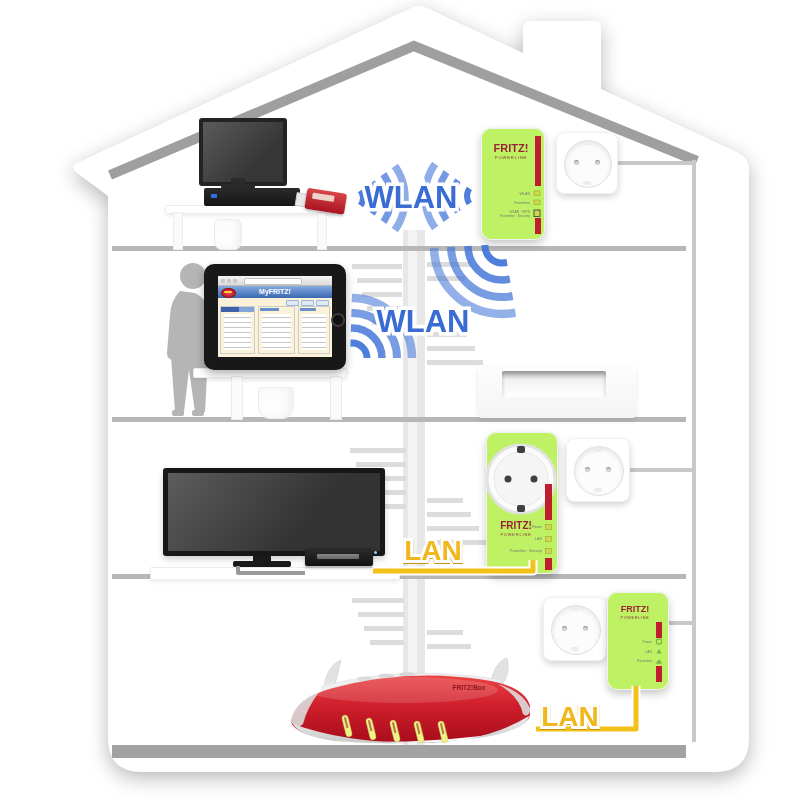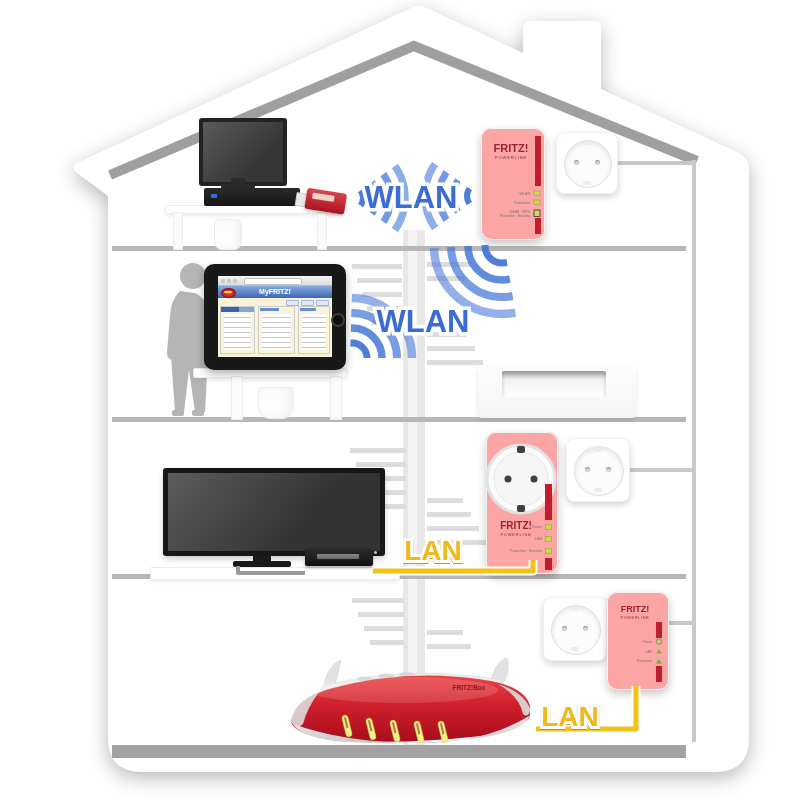--- a/index.html
+++ b/index.html
@@ -69,21 +69,21 @@
   
   .socket{position:absolute;background:#fff;border-radius:9px;box-shadow:0 3px 7px rgba(0,0,0,.18), inset 0 0 0 1px #f0f0f0;}
   .socket .ring{position:absolute;border-radius:50%;background:#fcfcfc;border:1px solid #e0e0e0;box-shadow:inset 0 2px 5px rgba(0,0,0,.10);}
   .socket .hole{position:absolute;width:5px;height:5px;border-radius:50%;background:#d4d4d4;box-shadow:inset 0 1px 1px rgba(0,0,0,.35);}
   .socket .notch{position:absolute;width:8px;height:4px;background:#ececec;border-radius:2px;}
   #socket-top{left:556px;top:132px;width:62px;height:62px;}
   #socket-f3{left:566px;top:438px;width:64px;height:64px;}
   #socket-f4{left:543px;top:597px;width:64px;height:64px;}
 
   
-  .pl-dev{position:absolute;background:#fca5a5;border-radius:10px;box-shadow:0 4px 9px rgba(0,0,0,.22), inset 0 0 0 1px #f2f2f2;}
+  .pl-dev{position:absolute;background:#bef264;border-radius:10px;box-shadow:0 4px 9px rgba(0,0,0,.22), inset 0 0 0 1px #f2f2f2;}
   #pl-top{left:481px;top:128px;width:64px;height:112px;}
   #pl-mid{left:486px;top:432px;width:72px;height:142px;}
   #pl-bot{left:607px;top:592px;width:62px;height:98px;}
   #router{left:283px;top:652px;width:255px;height:100px;}
 </style>
 </head>
 <body>
 
 <div id="stage">
 

